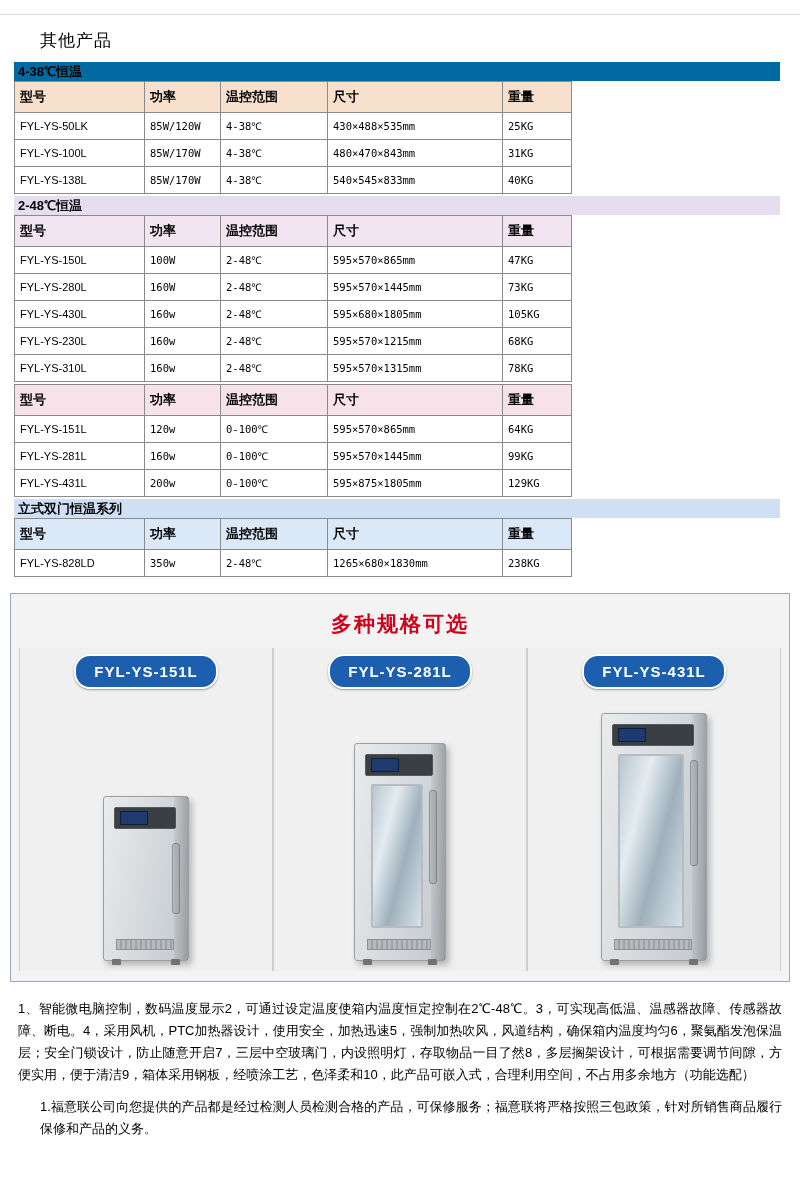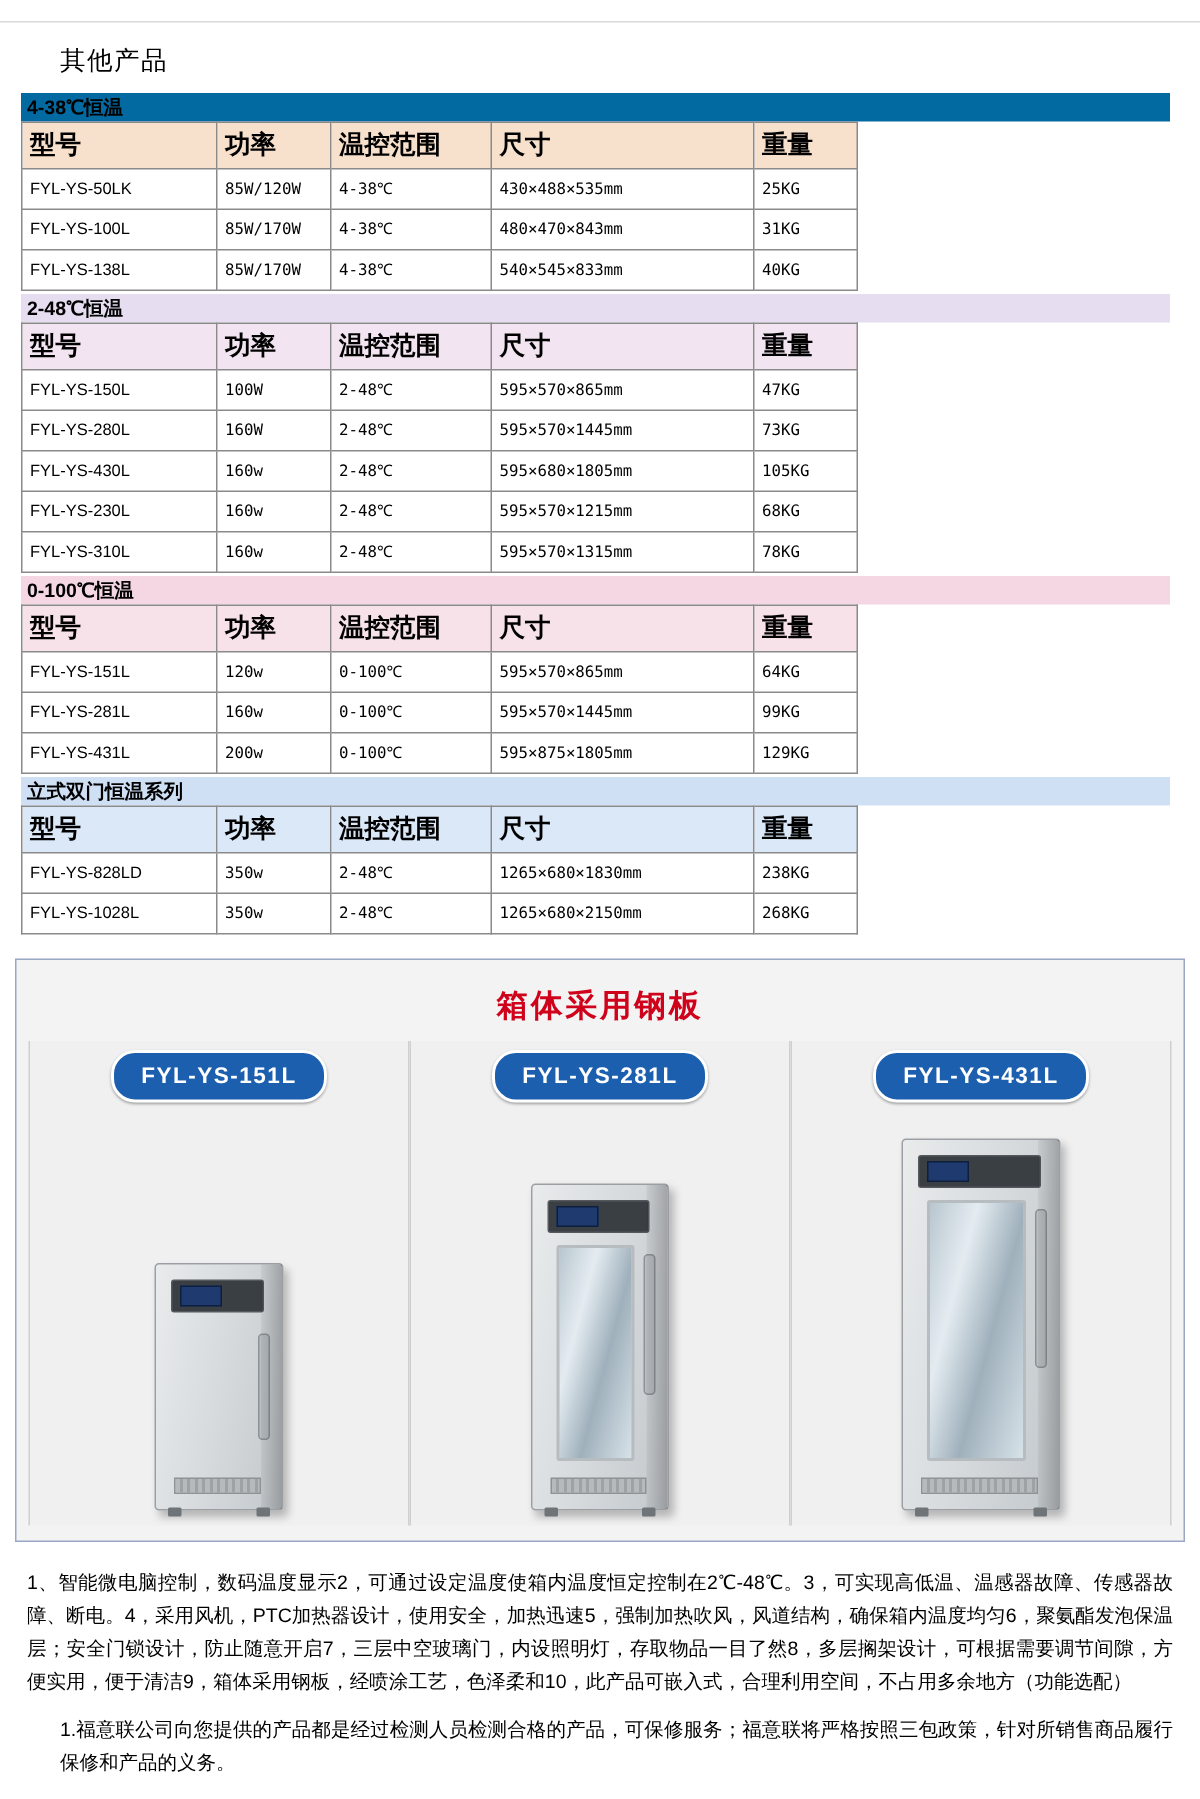--- a/index.html
+++ b/index.html
@@ -56,21 +56,21 @@
     padding: 4px 5px;
     text-align: left;
     vertical-align: middle;
     font-weight: normal;
     line-height: 14px;
     overflow: hidden;
     white-space: nowrap;
   }
   table.spec thead th {
     font-weight: bold;
-    font-size: 17px;
+    font-size: 13px;
     height: 22px;
   }
   table.spec tbody td {
     height: 18px;
     font-family: "DejaVu Sans Mono", monospace;
     font-size: 10.5px;
   }
   table.spec tbody td.model {
     font-family: Liberation Sans, sans-serif;
     font-size: 11px;
@@ -299,21 +299,20 @@
               <td class="model">FYL-YS-310L</td>
               <td>160w</td>
               <td>2-48℃</td>
               <td>595×570×1315mm</td>
               <td>78KG</td>
             </tr>
           </tbody>
         </table>
       </div>
       <div class="tbl-wrap">
-        <span class="tbl-label" style="background: rgb(244, 215, 226);">0-100℃恒温</span>
         <table class="spec">
           <colgroup>
             <col class="c1">
             <col class="c2">
             <col class="c3">
             <col class="c4">
             <col class="c5">
           </colgroup>
           <thead>
             <tr>
@@ -369,34 +368,27 @@
             </tr>
           </thead>
           <tbody>
             <tr>
               <td class="model">FYL-YS-828LD</td>
               <td>350w</td>
               <td>2-48℃</td>
               <td>1265×680×1830mm</td>
               <td>238KG</td>
             </tr>
-            <tr>
-              <td class="model">FYL-YS-1028L</td>
-              <td>350w</td>
-              <td>2-48℃</td>
-              <td>1265×680×2150mm</td>
-              <td>268KG</td>
-            </tr>
           </tbody>
         </table>
       </div>
     </div>
 
   <div class="img-panel">
-    <div class="img-title" style="color: rgb(208, 2, 27);">箱体采用钢板</div>
+    <div class="img-title" style="color: rgb(208, 2, 27);">多种规格可选</div>
     <div class="units" id="units">
         <div class="unit"><div class="badge" style="background: rgb(27, 95, 174);">FYL-YS-151L</div><div class="fridge-holder">
             <div class="cab" style="width: 86px; height: 165px;">
               <div class="panelframe" style="left: 10px; top: 10px; width: 60px; height: 20px;"></div>
               <div class="screen" style="left: 16px; top: 14px; width: 26px; height: 12px;"></div>
               <div class="handle" style="right: 8px; top: 46px; width: 6px; height: 69px;"></div>
               <div class="vent" style="left: 12px; bottom: 10px; width: 56px; height: 9px;"></div>
               <div class="shadowside"></div>
               <div class="foot" style="left: 8px;"></div>
               <div class="foot" style="right: 8px;"></div>

